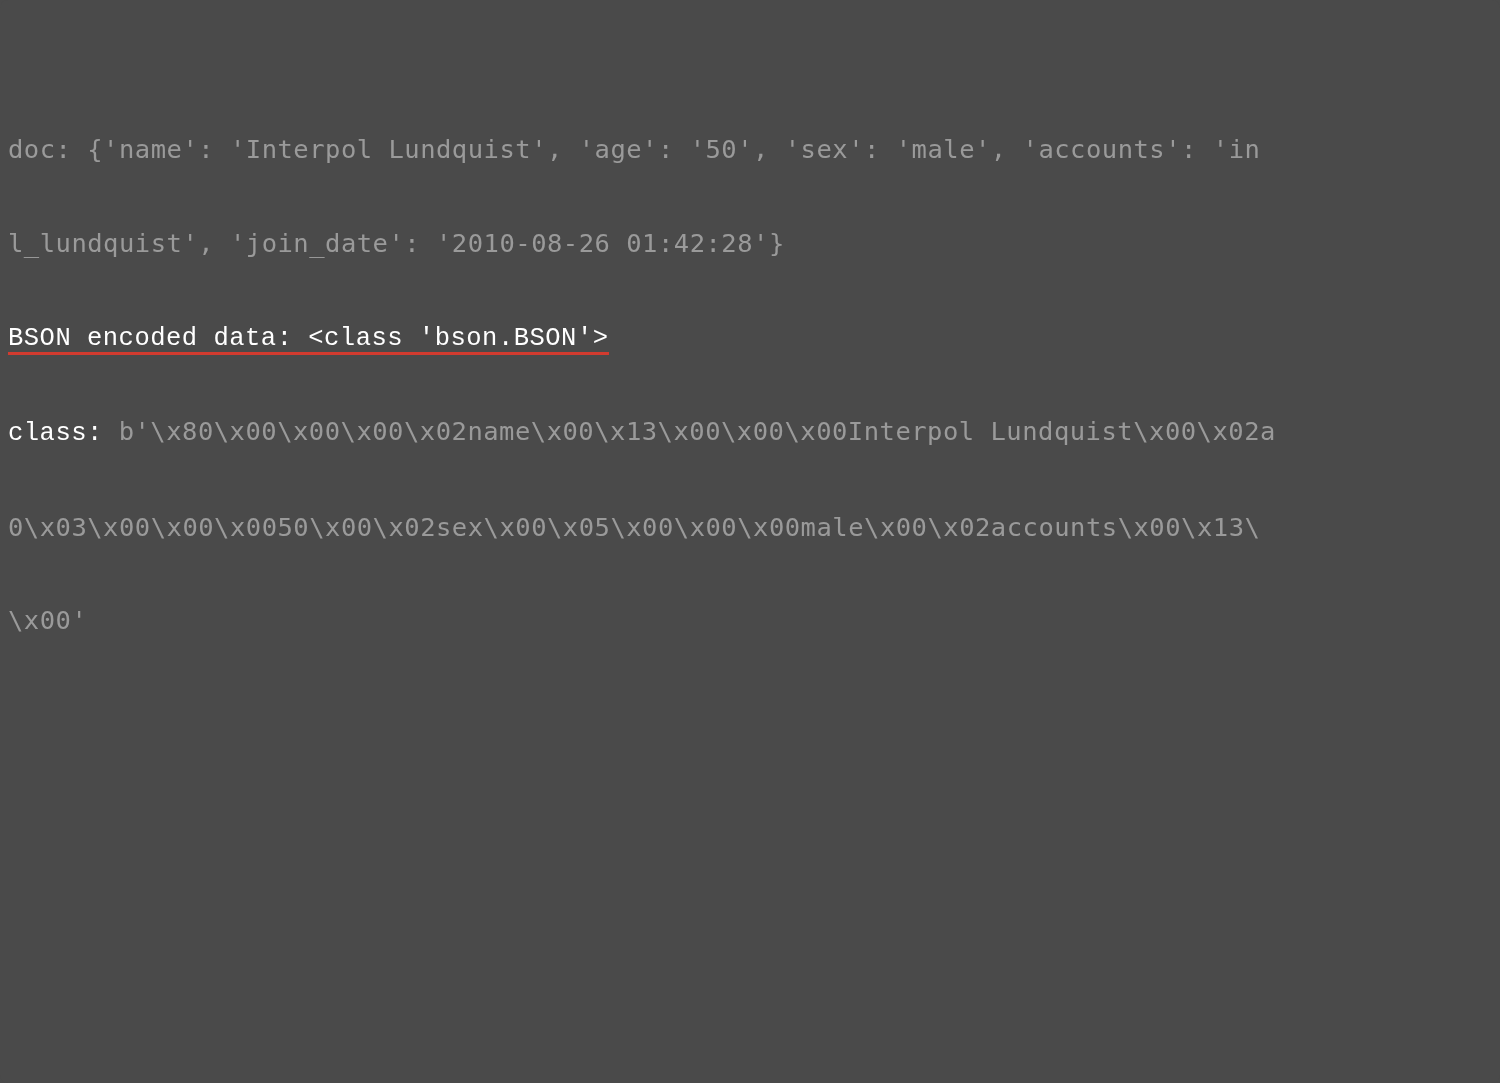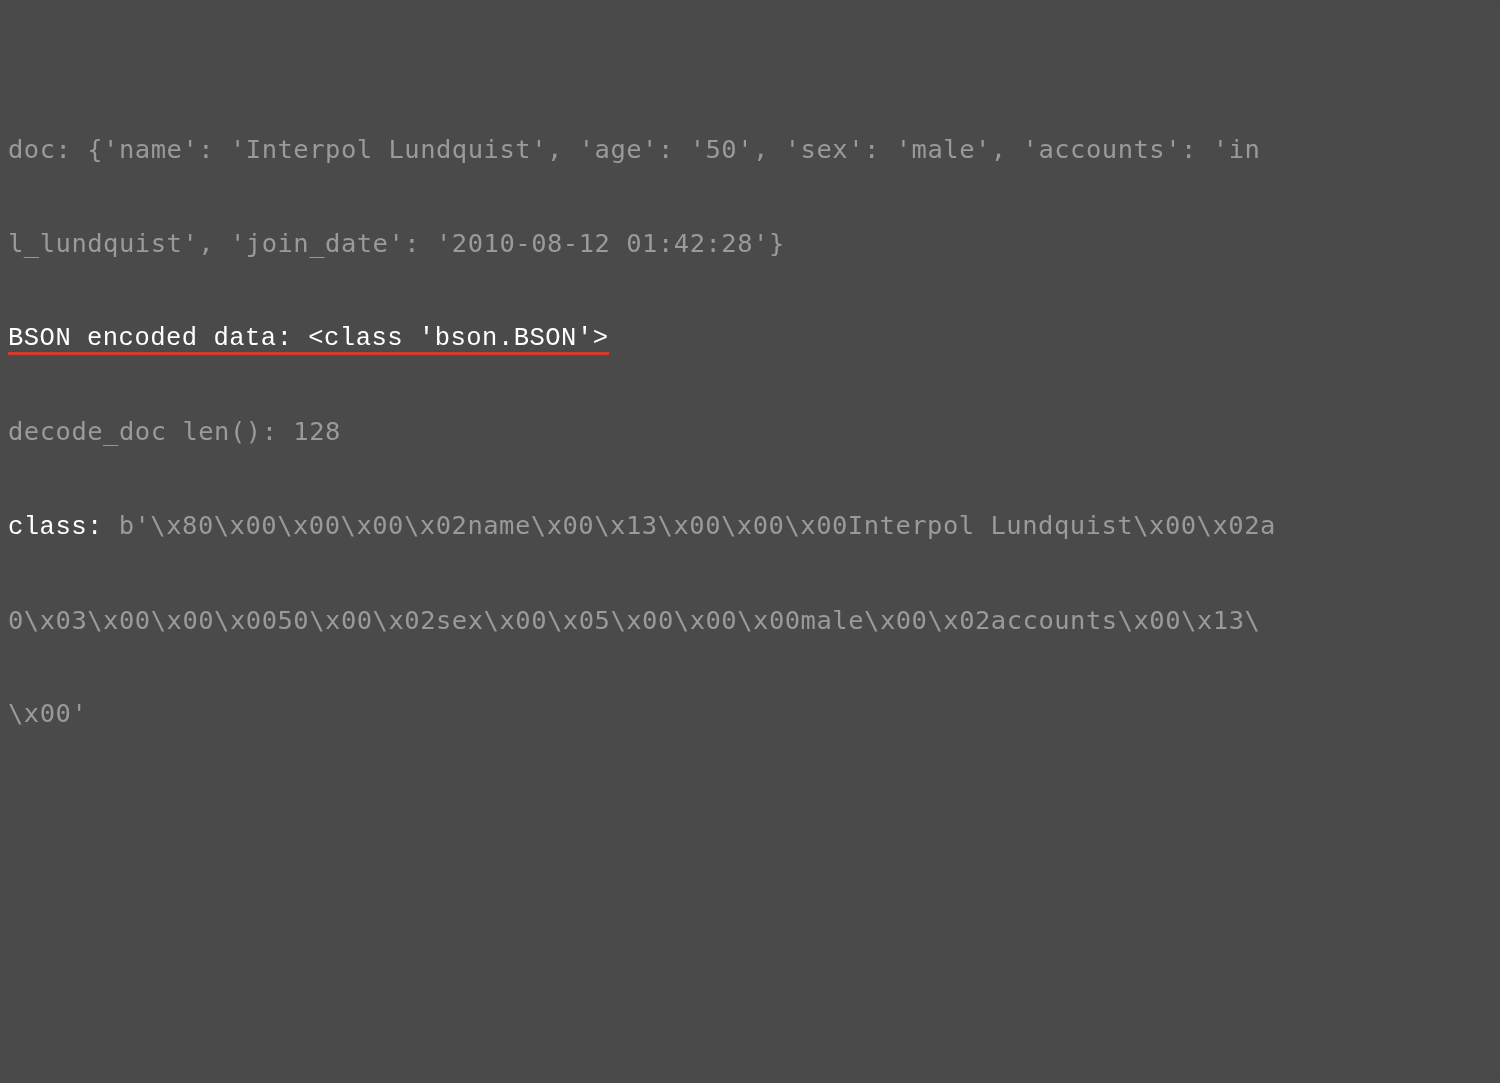--- a/index.html
+++ b/index.html
@@ -47,23 +47,22 @@
   }
   .blank { height: 31px; }
 </style>
 </head>
 <body>
 
 <div class="terminal">
 
   
   <span class="line">doc: {'name': 'Interpol Lundquist', 'age': '50', 'sex': 'male', 'accounts': 'in</span>
-  <span class="line">l_lundquist', 'join_date': '2010-08-12 01:42:28'}</span>
+  <span class="line">l_lundquist', 'join_date': '2010-08-26 01:42:28'}</span>
   <span class="line"><span class="hl underline-wrap"><span>BSON encoded data: &lt;class 'bson.BSON'&gt;</span><span class="red-under"></span></span></span>
-  <span class="line">decode_doc len(): 128</span>
   <span class="line"><span class="hl">class: </span><span>b'\x80\x00\x00\x00\x02name\x00\x13\x00\x00\x00Interpol Lundquist\x00\x02a</span></span>
   <span class="line">0\x03\x00\x00\x0050\x00\x02sex\x00\x05\x00\x00\x00male\x00\x02accounts\x00\x13\</span>
   <span class="line">\x00'</span>
   <div class="blank"></div>
 
   
   
   
   
   

